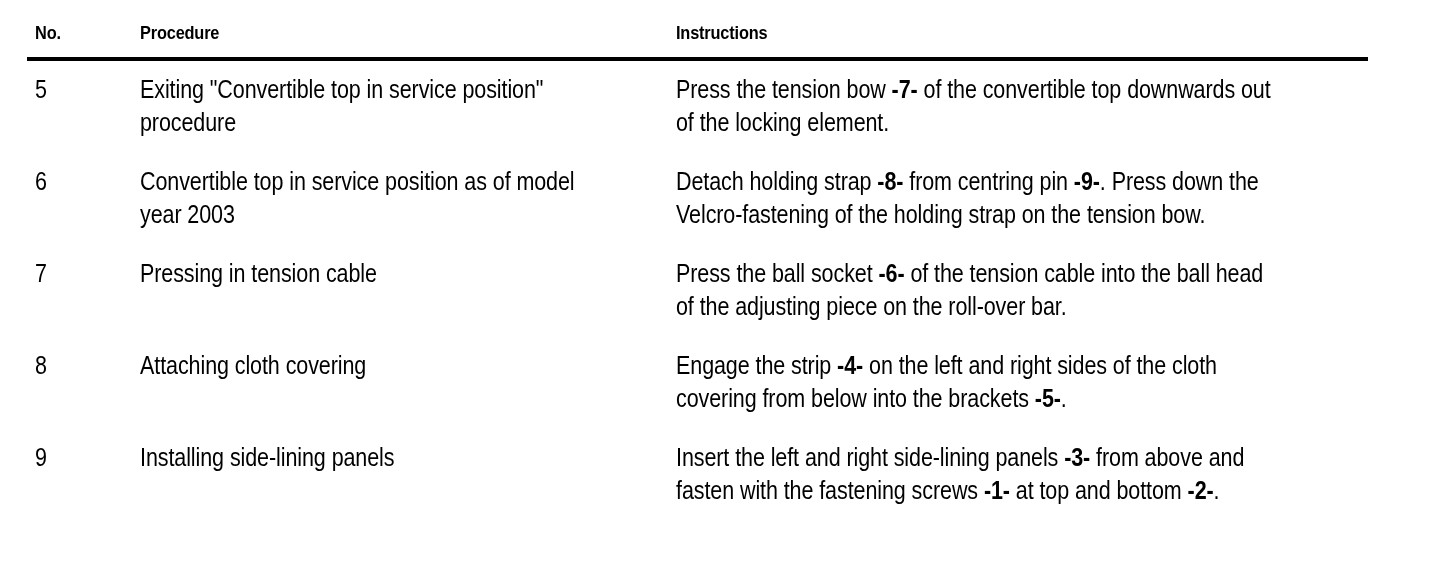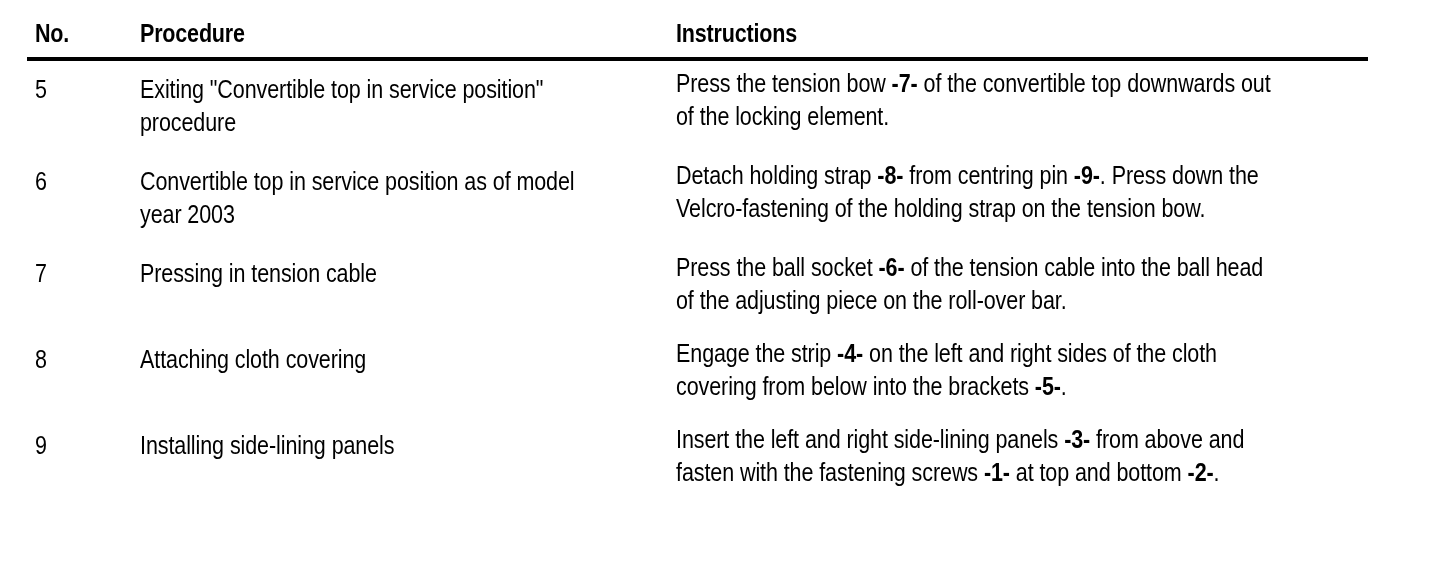--- a/index.html
+++ b/index.html
@@ -41,21 +41,21 @@
   }
   table.proc col.c-no    { width: 113px; }
   table.proc col.c-proc  { width: 536px; }
   table.proc col.c-instr { width: 692px; }
 
   thead th {
     text-align: left;
     vertical-align: top;
     padding: 0 0 9px 0;
     font-weight: bold;
-    font-size: 25px;
+    font-size: 19px;
     line-height: 30px;
     letter-spacing: -0.2px;
   }
   thead th.h-no    { padding-left: 8px; }
   thead th.h-proc  { padding-left: 0px; margin-left: 20px; }
   thead th.h-instr { padding-left: 0px; }
 
   thead tr.rule-row td {
     padding: 0;
     height: 0;
@@ -77,21 +77,21 @@
   tbody td.cell-no {
     padding-left: 8px;
     padding-top: 12px;
   }
   tbody td.cell-proc {
     padding-left: 0px;
     padding-top: 12px;
   }
   tbody td.cell-instr {
     padding-left: 0px;
-    padding-top: 6px;
+    padding-top: 12px;
     margin-top: 32px;
   }
   tbody tr.spacer td { height: 14px; padding: 0; font-size: 0; line-height: 0; }
 
   .ref {
     font-weight: bold;
   }
 </style>
 </head>
 <body>

